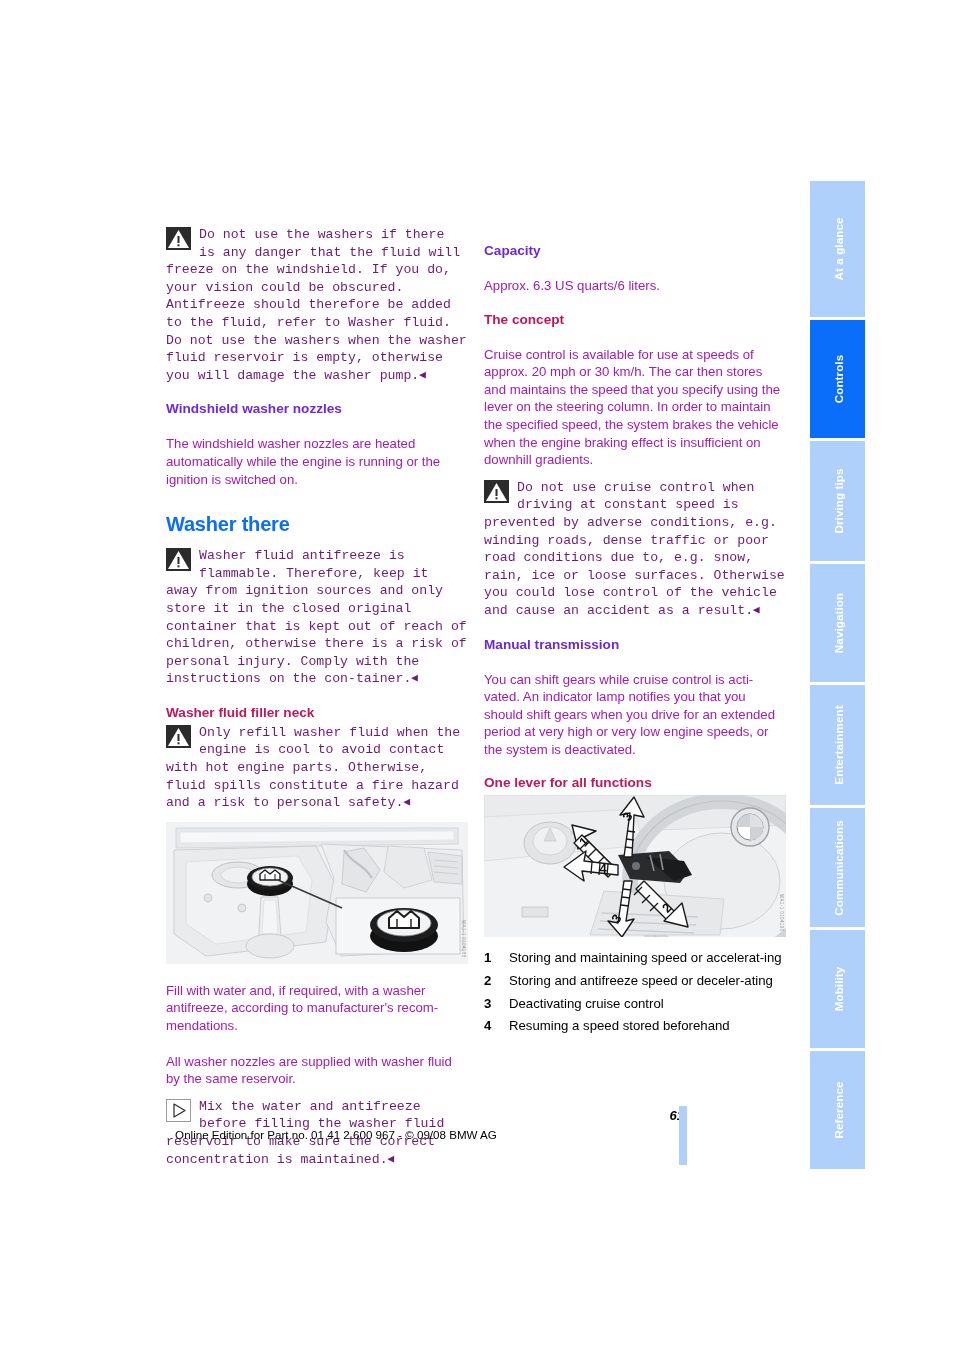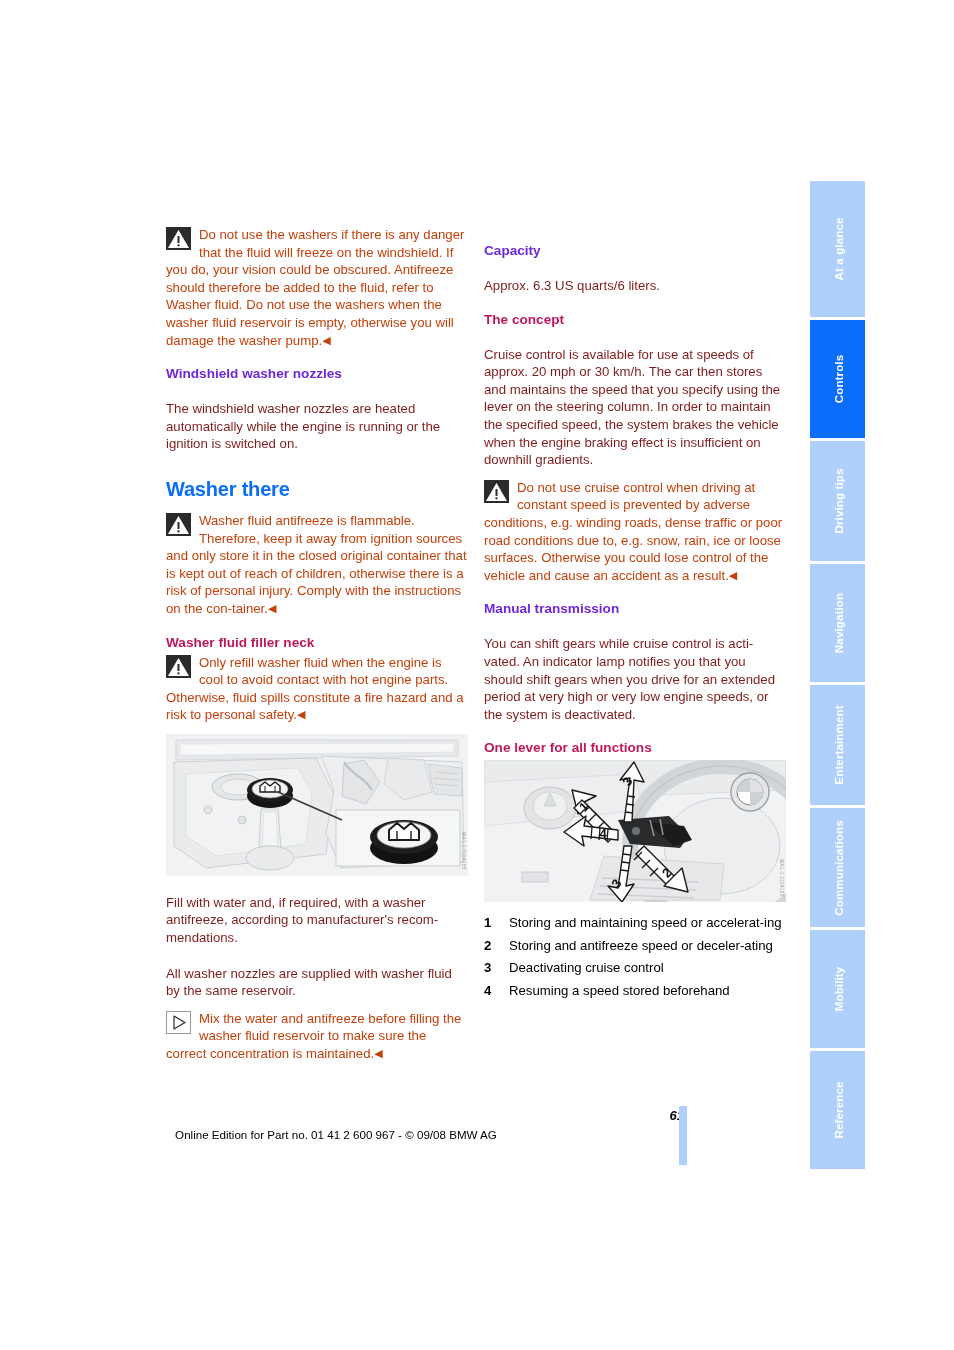--- a/index.html
+++ b/index.html
@@ -16,21 +16,21 @@
   
   .col{position:absolute;top:226px;width:302px;}
   .col-left{left:166px;}
   .col-right{left:484px;}
 
   p,div.para{margin:0;}
 
   .body-text{
     font-size:13.2px;
     line-height:17.6px;
-    color:#7f1d1d;
+    color:#a21caf;
     margin:18px 0 10px 0;
     text-align:left;
   }
 
   
   h1.h-main{
     font-size:20px;
     line-height:24px;
     font-weight:bold;
     color:#0a6efa;
@@ -51,22 +51,23 @@
     color:#6d28d9;
     margin:16px 0 3px 0;
   }
   .first-head{margin-top:0;}
 
   
   .notice{
     position:relative;
     font-size:13.2px;
     line-height:17.6px;
-    color:#c2410c;
+    color:#701a75;
     margin:0 0 10px 0;
+    font-family:Liberation Mono, monospace;
   }
   .notice .ico{
     float:left;
     width:25px;height:23px;
     margin:1px 8px 0 0;
     shape-outside:inset(0);
   }
   .notice .ico svg{display:block;}
   .notice .txt{display:inline;}
   .arrow-end{

